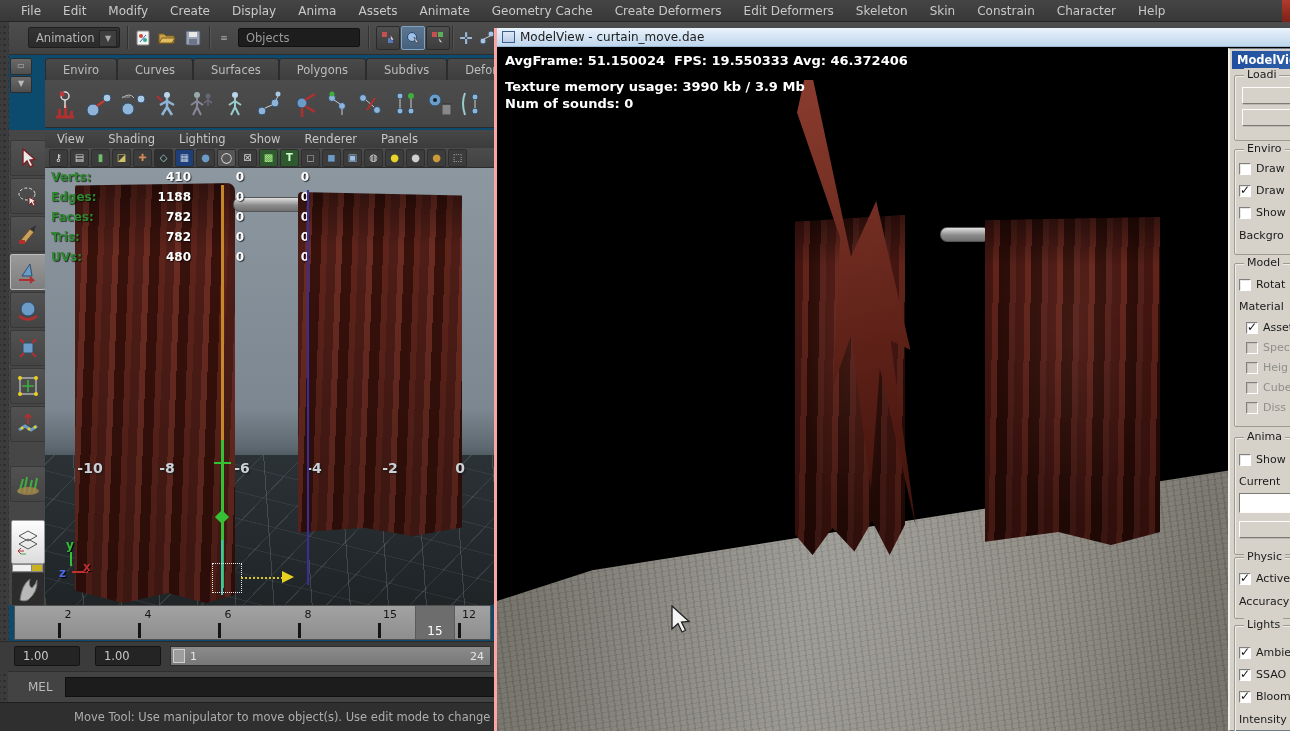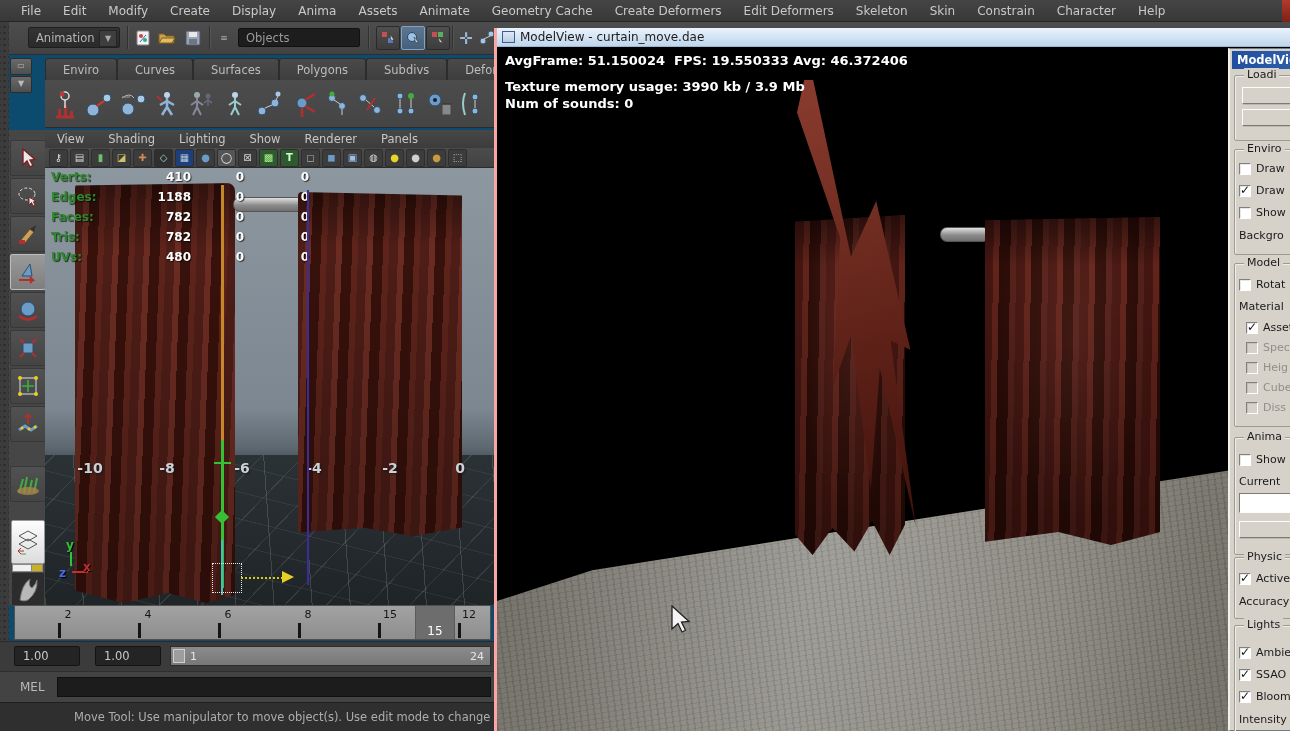--- a/index.html
+++ b/index.html
@@ -78,21 +78,21 @@
   .ttick{position:absolute;top:17px;width:3px;height:15px;background:#141414;}
   .tcur{position:absolute;left:400px;top:0;width:40px;height:35px;background:#6d6d6d;
     border-left:1px solid #5a5a5a;border-right:1px solid #5a5a5a;color:#fff;font-size:12px;
     display:flex;align-items:flex-end;justify-content:center;padding-bottom:3px;box-sizing:border-box;}
   .rangerow{left:0;top:641px;width:494px;height:30px;background:#3b3b3b;border-top:1px solid #2a2a2a;}
   .numfield{top:4px;width:66px;height:20px;background:#242424;border:1px solid #141414;border-radius:2px;
     color:#c9c9c9;font-size:11.5px;display:flex;align-items:center;padding-left:8px;box-sizing:border-box;}
   .rtrack{left:170px;top:4px;width:321px;height:20px;background:linear-gradient(#8b8b8b,#787878);
     border:1px solid #2d2d2d;box-sizing:border-box;color:#e6e6e6;font-size:11px;}
   .rhandle{position:absolute;left:2px;top:2px;width:12px;height:14px;background:#9d9d9d;border:1px solid #cfcfcf;box-sizing:border-box;}
-  .melrow{left:0;top:671px;width:582px;height:31px;background:#434343;border-top:1px solid #2e2e2e;text-decoration:underline;}
+  .melrow{left:8px;top:671px;width:582px;height:31px;background:#434343;border-top:1px solid #2e2e2e;text-decoration:underline;}
   .mellabel{left:20px;top:8px;color:#b9b9b9;font-size:12px;}
   .melinput{left:57px;top:5px;width:434px;height:20px;background:#1c1c1c;border:1px solid #101010;
     color:#ccc;font-size:12px;box-sizing:border-box;padding:0 4px;font-family:"DejaVu Sans Mono",monospace;}
   .helprow{left:0;top:702px;width:494px;height:29px;background:#2f2f2f;border-top:1px solid #1e1e1e;overflow:hidden;}
   .helptext{left:74px;top:7px;color:#adadad;font-size:11.5px;white-space:nowrap;}
   
   .mvwin{left:494px;top:28px;width:796px;height:703px;background:#000;
     border-left:3px solid #fca5a5;box-sizing:border-box;z-index:5;}
   .mvtitle{position:absolute;left:0;top:0;width:793px;height:19px;
     background:linear-gradient(#eaf3fc,#bed6ec);display:flex;align-items:center;gap:5px;

